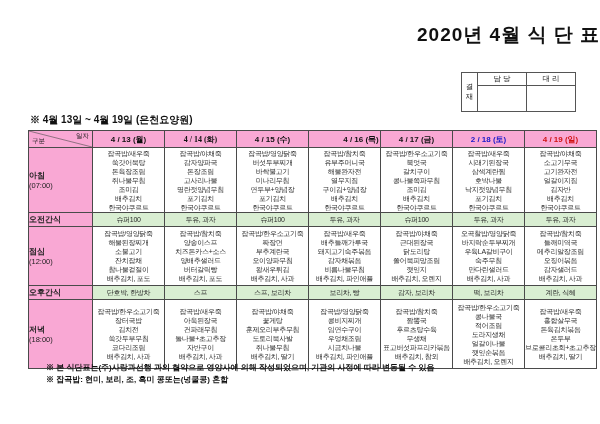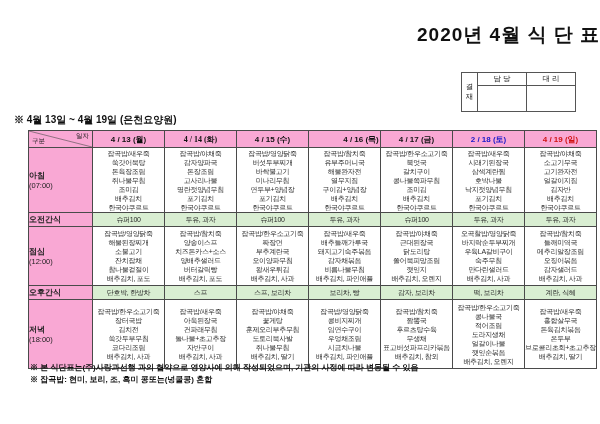--- a/index.html
+++ b/index.html
@@ -8,21 +8,21 @@
   #title{position:absolute;top:22px;left:0;width:100%;text-align:right;
          font-size:19px;font-weight:bold;letter-spacing:1px;color:#111;}
   
   #approval{position:absolute;top:72px;right:24px;border-collapse:collapse;}
   #approval td{border:1px solid #555;padding:0;font-size:7.5px;text-align:center;vertical-align:middle;}
   #approval .ap-label{width:15px;}
   #approval .ap-label span{display:inline-block;width:9px;word-break:break-all;line-height:10px;font-size:7.5px;}
   #approval .ap-head{width:48px;height:12px;}
   #approval .ap-sig{height:25px;}
   
-  #subtitle{position:absolute;top:113px;left:14px;font-size:10px;font-weight:bold;color:#111;}
+  #subtitle{position:absolute;top:113px;left:30px;font-size:10px;font-weight:bold;color:#111;}
   
   #menu-table{position:absolute;top:130px;left:28px;border-collapse:collapse;table-layout:fixed;}
   #menu-table td,#menu-table th{border:1px solid #4a4a4a;padding:0;margin:0;}
   .date-head{height:16px;font-size:8px;font-weight:bold;text-align:center;vertical-align:middle;}
   .green{background:#f9a8d4;}
   .corner{position:relative;}
   .corner svg{position:absolute;top:0;left:0;width:100%;height:100%;}
   .corner .c-top{position:absolute;top:1px;right:3px;font-size:6.5px;font-weight:normal;}
   .corner .c-bottom{position:absolute;bottom:1px;left:3px;font-size:6.5px;font-weight:normal;}
   .row-label{text-align:left;vertical-align:middle;font-size:8px;font-weight:bold;color:#222;}
@@ -30,21 +30,21 @@
   .cell{background:#fff;text-align:center;vertical-align:middle;font-size:7px;color:#2a2a2a;}
   .cell .line{line-height:9px;white-space:nowrap;overflow:hidden;letter-spacing:-0.3px;}
   .snack .line{line-height:11px;}
   tr.r-breakfast td, tr.r-breakfast th{height:64px;}
   tr.r-am-snack td, tr.r-am-snack th{height:13px;}
   tr.r-am-snack .cell, tr.r-pm-snack .cell{background:#d9eed2;}
   tr.r-lunch td, tr.r-lunch th{height:58px;}
   tr.r-pm-snack td, tr.r-pm-snack th{height:13px;}
   tr.r-dinner td, tr.r-dinner th{height:68px;}
   
-  #notes{position:absolute;top:362px;left:30px;font-size:8px;font-weight:bold;color:#111;line-height:12px;}
+  #notes{position:absolute;top:362px;left:46px;font-size:8px;font-weight:bold;color:#111;line-height:12px;}
 </style>
 </head>
 <body>
 
 <div id="page">
 
   <div id="title">2020년 4월 식 단 표</div>
 
   <table id="approval">
     <tbody>

